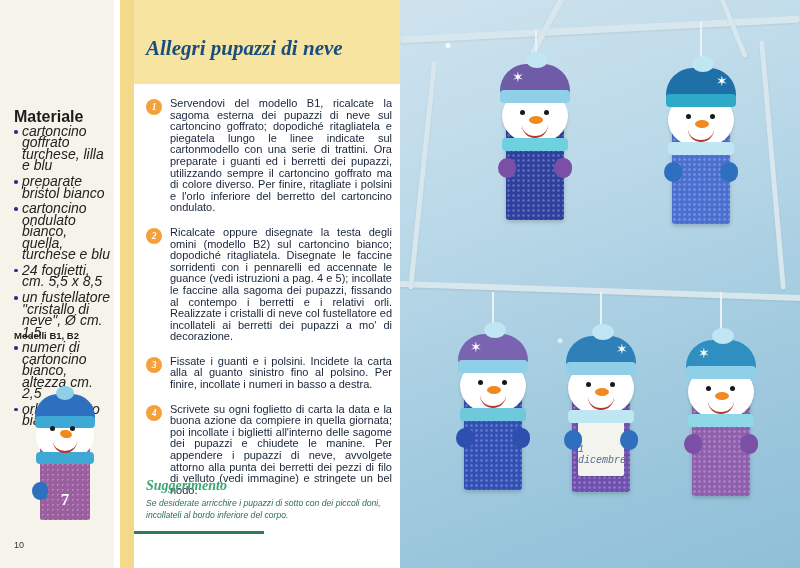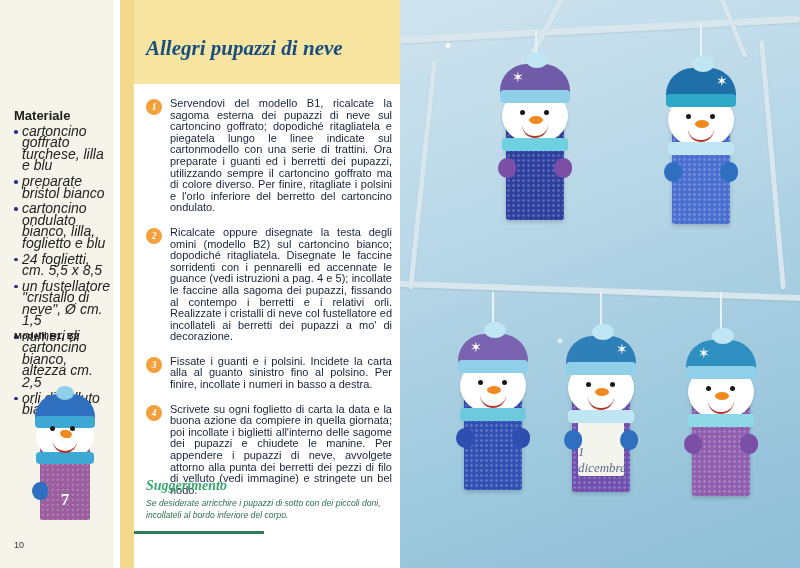--- a/index.html
+++ b/index.html
@@ -18,21 +18,21 @@
   .matcol:after{
     content:"";position:absolute;right:0;top:0;width:6px;height:568px;
     background:#fff;
   }
   .matband{
     position:absolute;left:120px;top:0;width:14px;height:568px;
     background:#f4d98a;
   }
   .mattitle{
     position:absolute;left:14px;top:108px;width:76px;
-    font-size:13px;font-weight:bold;color:#1b1b1b;
+    font-size:16px;font-weight:bold;color:#1b1b1b;
   }
   .matlist{
     position:absolute;left:14px;top:126px;width:96px;
     font-size:14px;line-height:11.4px;color:#222;
   }
   .matlist .li{
     position:relative;padding-left:8px;margin-bottom:4.5px;
     font-style:italic;
   }
   .matlist .li:before{
@@ -192,35 +192,35 @@
     position:absolute;width:18px;height:20px;border-radius:50% 45% 45% 50%;
   }
   .fig .flake{
     position:absolute;color:#fff;font-size:14px;line-height:14px;
   }
   .fig .card{
     position:absolute;left:6px;top:18px;width:46px;height:58px;background:#f4f4ef;border-radius:2px;
     box-shadow:0 1px 2px rgba(0,0,0,.2);
   }
   .fig .card span{
-    display:block;margin-top:26px;text-align:left;font-family:Liberation Serif, serif;
-    font-style:italic;font-size:13px;color:#5a6a86;
+    display:block;margin-top:26px;text-align:left;font-family:Liberation Mono, monospace;
+    font-style:italic;font-size:10px;color:#5a6a86;
   }
 </style>
 </head>
 <body>
 
 <div class="page">
 
   <div class="matcol">
     <div class="mattitle">Materiale</div>
     <div class="matlist">
       <div class="li">cartoncino goffrato turchese, lilla e blu</div>
       <div class="li">preparate bristol bianco</div>
-      <div class="li">cartoncino ondulato bianco, lilla, foglietto e blu</div>
+      <div class="li">cartoncino ondulato bianco, quella, turchese e blu</div>
       <div class="li">24 foglietti, cm. 5,5 x 8,5</div>
       <div class="li">un fustellatore "cristallo di neve", Ø cm. 1,5</div>
       <div class="li">numeri di cartoncino bianco, altezza cm. 2,5</div>
       <div class="li">orli di velluto bianco</div>
     </div>
     <div class="modelli">
       <span>Modelli</span>
       <span>B1, B2</span>
     </div>
 

